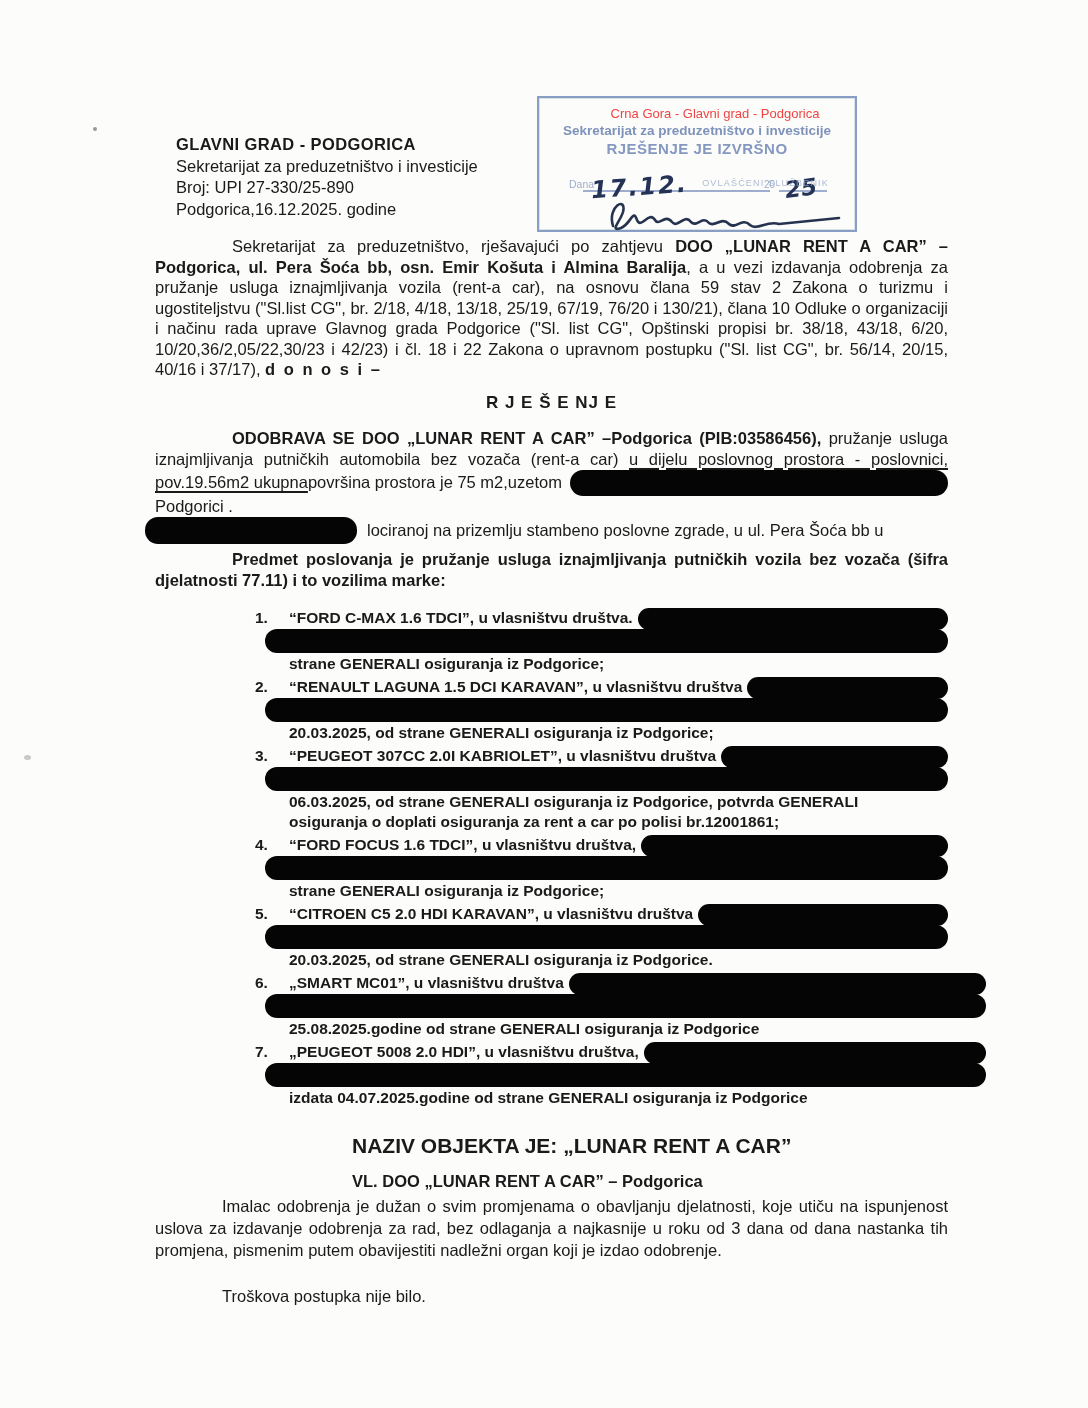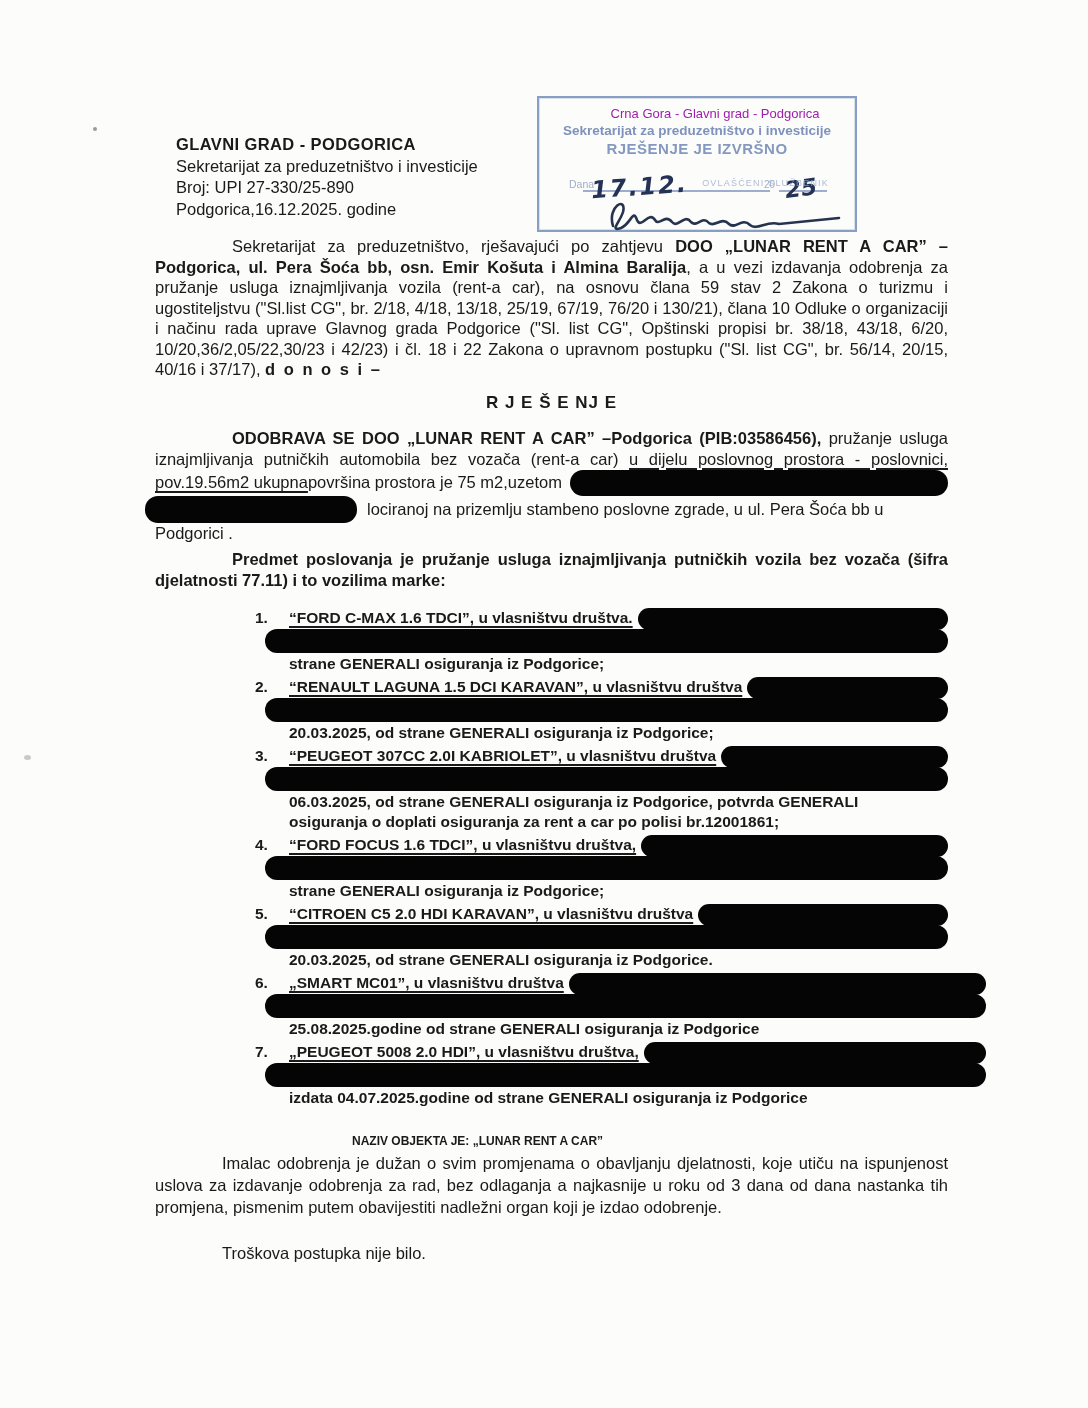--- a/index.html
+++ b/index.html
@@ -13,21 +13,21 @@
   .lh-country { font-weight:bold; letter-spacing:3px; font-size:17px; }
   .lh-city    { font-weight:bold; letter-spacing:.4px; }
   
   .stamp {
     position:absolute; left:537px; top:96px; width:320px; height:136px;
     border:2px solid rgba(116,141,185,.85);
     box-shadow:inset 0 0 0 1px rgba(116,141,185,.25);
     color:#8598c0; text-align:center; font-size:13px; line-height:17px;
     padding-top:7px; box-sizing:border-box;
   }
-  .stamp-l1 { color:#a21caf;margin-left:36px; }
+  .stamp-l1 { color:#ef4444;margin-left:36px; }
   .stamp-l2 { font-weight:bold; color:#7e92bb; font-size:13.5px; }
   .stamp-l3 { font-weight:bold; color:#8498c0; font-size:15px; letter-spacing:.5px; margin-top:1px; }
   .stamp-daterow { position:relative; height:34px; margin-top:8px; text-align:left; }
   .stamp-dana { position:absolute; left:10px; bottom:6px; font-size:10.5px; color:#9fadcb;padding-left:20px; }
   .stamp-dateline { position:absolute; left:44px; right:85px; bottom:7px; border-bottom:2px solid rgba(134,153,194,.8); }
   .stamp-dateline2 { position:absolute; right:28px; width:48px; bottom:7px; border-bottom:2px solid rgba(134,153,194,.8); }
   .hand { font-family:"DejaVu Sans", sans-serif; font-style:italic; font-weight:bold; color:#233255; }
   .hand-date { position:absolute; left:52px; bottom:3px; font-size:24px; transform:rotate(-4deg); letter-spacing:2px; }
   .hand-year-pre { position:absolute; right:80px; bottom:6px; font-size:10px; color:#9fadcb; font-style:normal; font-weight:normal; }
   .hand-year { position:absolute; right:38px; bottom:2px; font-size:23px; transform:rotate(-7deg); }
@@ -45,28 +45,28 @@
   .bar { background:#050505; }
   .obar-r { flex:1; height:26px; border-radius:13px; margin-left:8px; }
   .obar-l { width:212px; height:27px; border-radius:13px; margin-left:-10px; margin-right:10px; flex:none; }
   .u   { text-decoration:underline; text-underline-offset:3px; text-decoration-thickness:1.5px; }
   .predmet { font-weight:bold; text-indent:77px; text-align:justify; line-height:21px; margin-top:5px; }
   
   .vlist { margin-top:16px; font-size:15.5px; font-weight:bold; }
   .v-item { margin-bottom:2px; }
   .v-row1 { display:flex; align-items:center; margin-left:100px; line-height:20px; }
   .v-num { width:34px; flex:none; }
-  .v-title { white-space:nowrap; text-decoration:underline; text-underline-offset:3px; text-decoration-thickness:1.5px; }
+  .v-title { white-space:nowrap; text-underline-offset:3px; text-decoration-thickness:1.5px; }
   .vbar { flex:1; height:22px; border-radius:11px; margin-left:5px; min-width:30px; transform:translateY(1px); }
   .vbar2 { height:24px; border-radius:12px; margin:0 0 1px 110px; width:683px; }
   .v-after { margin-left:134px; line-height:20px; }
   .wide.vbar  { margin-right:-38px; }
   .wide.vbar2 { width:721px; }
   
-  .naziv { font-weight:bold; margin:26px 0 0 197px; font-size:12px; }
+  .naziv { font-weight:bold; margin:26px 0 0 197px; font-size:21px; }
   .vl    { font-weight:bold; margin:14px 0 0 197px; font-size:16.5px; }
   .close1 { margin-top:23px; text-indent:67px; text-align:justify; line-height:21px; }
   .close2 { margin-top:4px; text-indent:67px; text-align:justify; line-height:22px; }
   .close3 { margin-top:25px; margin-left:67px; line-height:21px; }
   
   .dot1 { position:absolute; left:93px; top:127px; width:4px; height:4px; background:#9a9a9a; border-radius:50%; }
   .dot2 { position:absolute; left:24px; top:755px; width:7px; height:5px; background:#c9c9c6; border-radius:50%; }
 </style>
 </head>
 <body>
@@ -110,25 +110,25 @@
     <div class="title">R J E Š E NJ E</div>
 
     <div class="odob">
       <div class="ol jl" style="text-indent:77px"><b>ODOBRAVA SE DOO „LUNAR RENT A CAR” –Podgorica (PIB:03586456),</b><span> pružanje usluga</span></div>
       <div class="ol jl"><span>iznajmljivanja  putničkih  automobila  bez  vozača (rent-a car) </span><span class="u">u dijelu poslovnog prostora - poslovnici,</span></div>
       <div class="ol row">
           <span class="u" style="white-space:nowrap">pov.19.56m2   ukupna</span>
           <span style="white-space:nowrap"> površina  prostora  je  75  m2,uzetom</span>
           <span class="bar obar-r"></span>
         </div>
+      <div class="ol">Podgorici .</div>
       <div class="ol row">
           <span class="bar obar-l"></span>
           <span>lociranoj na prizemlju  stambeno poslovne zgrade, u ul. Pera Šoća bb u</span>
         </div>
-      <div class="ol">Podgorici .</div>
     </div>
 
     <p class="predmet" style="margin:5px 0 0 0">Predmet poslovanja je pružanje usluga  iznajmljivanja putničkih vozila  bez vozača (šifra djelatnosti 77.11) i to vozilima marke:</p>
 
     <div class="vlist">
 
         <div class="v-item">
           <div class="v-row1">
             <span class="v-num">1.</span>
             <span class="v-title">“FORD C-MAX 1.6 TDCI”, u vlasništvu društva.</span>
@@ -208,17 +208,18 @@
             <span class="bar vbar wide"></span>
           </div>
           <div class="bar vbar2 wide"></div>
           <div>
             <div class="v-after">izdata 04.07.2025.godine od strane GENERALI osiguranja iz Podgorice</div>
           </div>
         </div>
       </div>
 
     <div class="naziv">NAZIV OBJEKTA JE:  „LUNAR  RENT A CAR”</div>
+    <div class="vl">VL. DOO „LUNAR  RENT A CAR” – Podgorica</div>
 
     <p class="close2">Imalac odobrenja je dužan o svim promjenama  o obavljanju djelatnosti, koje utiču na ispunjenost uslova za izdavanje odobrenja za rad, bez odlaganja  a najkasnije u roku od  3  dana od dana nastanka tih promjena, pismenim putem  obavijestiti nadležni organ koji je izdao  odobrenje.</p>
     <p class="close3">Troškova postupka nije bilo.</p>
   </div>
 </div>
 
 </body></html>

